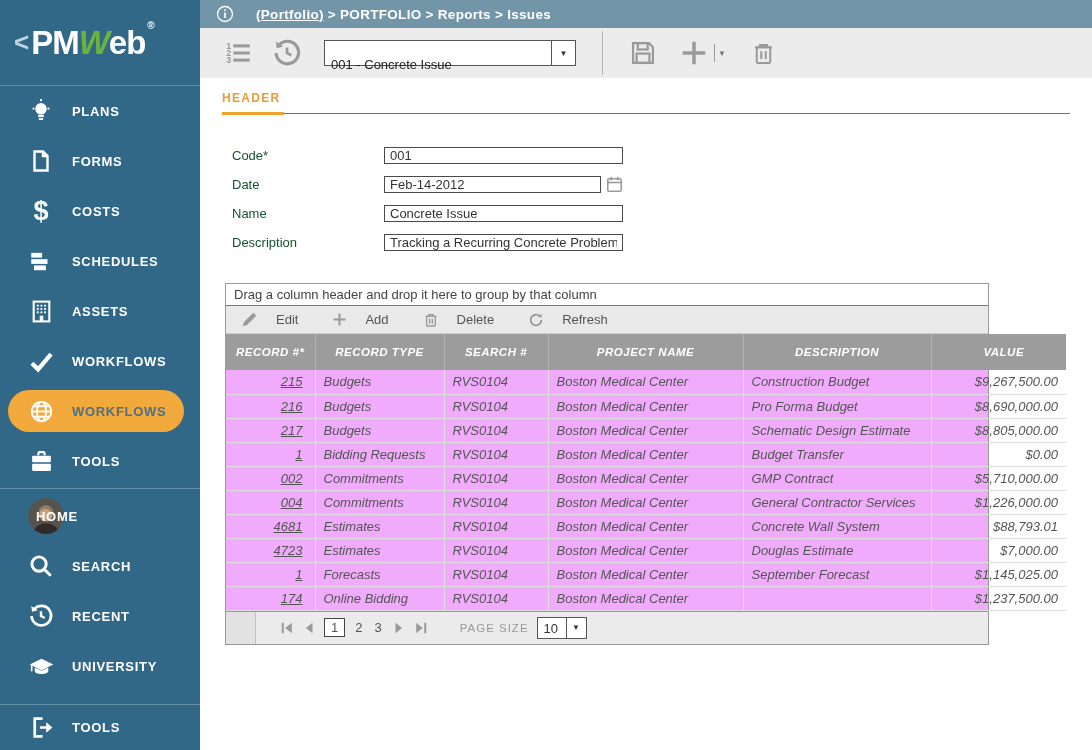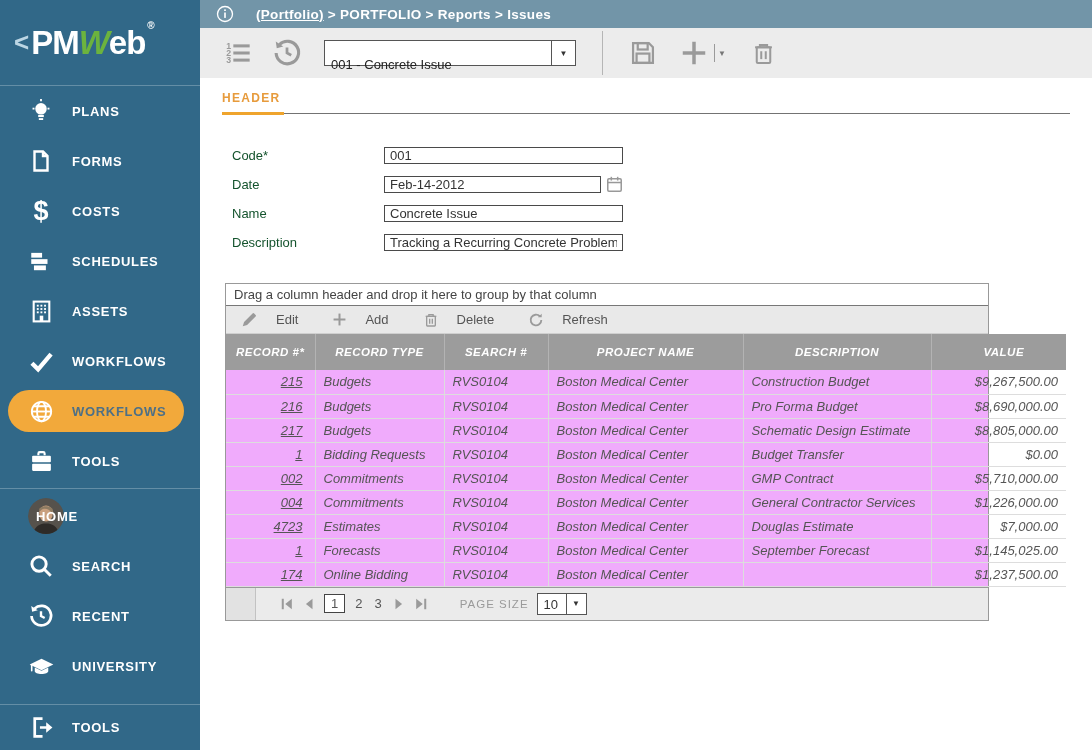--- a/index.html
+++ b/index.html
@@ -436,20 +436,28 @@
           </tr>
           <tr>
             <td class="num"><span class="rec-link">004</span></td>
             <td>Commitments</td>
             <td>RVS0104</td>
             <td>Boston Medical Center</td>
             <td>General Contractor Services</td>
             <td class="val">$1,226,000.00</td>
           </tr>
           <tr>
+            <td class="num"><span class="rec-link">4681</span></td>
+            <td>Estimates</td>
+            <td>RVS0104</td>
+            <td>Boston Medical Center</td>
+            <td>Concrete Wall System</td>
+            <td class="val">$88,793.01</td>
+          </tr>
+          <tr>
             <td class="num"><span class="rec-link">4723</span></td>
             <td>Estimates</td>
             <td>RVS0104</td>
             <td>Boston Medical Center</td>
             <td>Douglas Estimate</td>
             <td class="val">$7,000.00</td>
           </tr>
           <tr>
             <td class="num"><span class="rec-link">1</span></td>
             <td>Forecasts</td>

